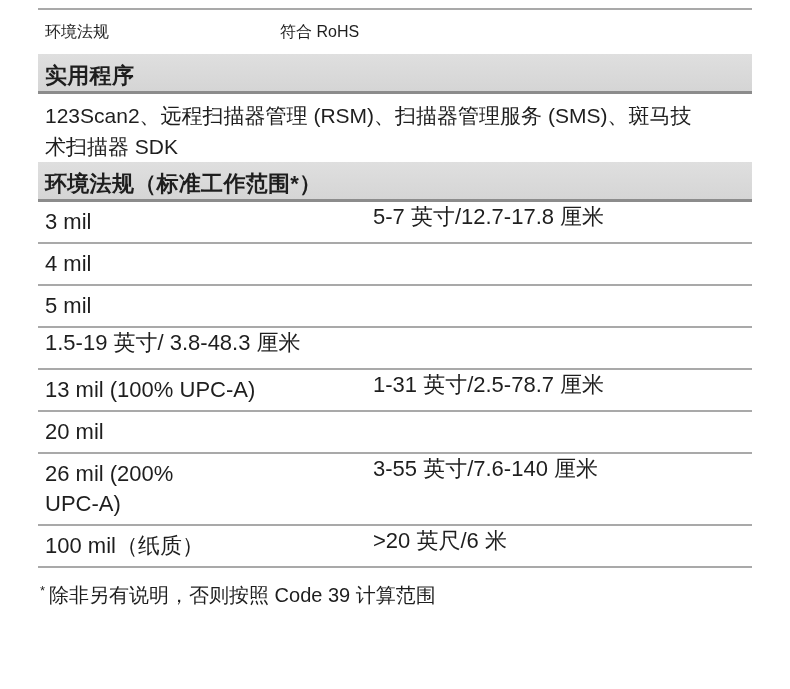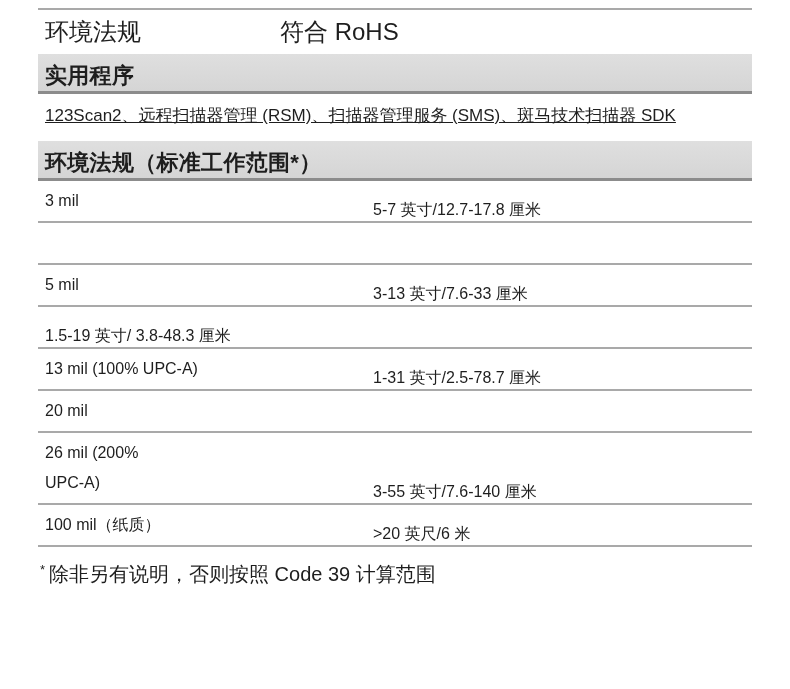--- a/index.html
+++ b/index.html
@@ -20,49 +20,48 @@
   }
   .top-divider {
     height: 2px;
     background: #a9a9a9;
   }
   .spec-row {
     display: flex;
     align-items: center;
     height: 44px;
     padding-left: 7px;
-    font-size: 24px;
+    font-size: 16px;
   }
   .spec-label { width: 235px; flex: none; }
   .spec-value { flex: 1; }
   .section-bar {
     height: 40px;
     background: linear-gradient(#dfdfdf, #d5d5d5);
     border-bottom: 3px solid #8c8c8c;
     display: flex;
     align-items: flex-end;
     padding-left: 7px;
     font-size: 22px;
     font-weight: bold;
     letter-spacing: 0.3px;
   }
   .paragraph {
-    padding: 6px 0 10px 7px;
+    padding: 6px 0 0 7px;
     width: 662px;
-    font-size: 17px;
+    font-size: 21px;
     line-height: 31px;
-    text-decoration: underline;
   }
   .range-row {
     display: flex;
-    align-items: flex-end;
+    align-items: flex-start;
     min-height: 42px;
     border-bottom: 2px solid #a9a9a9;
     padding-left: 7px;
-    font-size: 16px;
+    font-size: 22px;
   }
   .range-label {
     width: 328px;
     flex: none;
     line-height: 30px;
     padding: 5px 0;
   }
   .range-label span { display: block; }
   .range-value { flex: 1; }
   .footnote {
@@ -102,27 +101,29 @@
     <div>
 
       <div class="range-row">
         <div class="range-label">
           <span>3 mil</span>
         </div>
         <div class="range-value">5-7 英寸/12.7-17.8 厘米</div>
       </div>
 
       <div class="range-row">
+        <div class="range-label">
+          <span>4 mil</span>
+        </div>
       </div>
 
       <div class="range-row">
         <div class="range-label">
           <span>5 mil</span>
         </div>
-        <div class="range-value">3-13 英寸/7.6-33 厘米</div>
       </div>
 
       <div class="range-row">
         <div class="range-value">1.5-19 英寸/ 3.8-48.3 厘米</div>
       </div>
 
       <div class="range-row">
         <div class="range-label">
           <span>13 mil (100% UPC-A)</span>
         </div>

